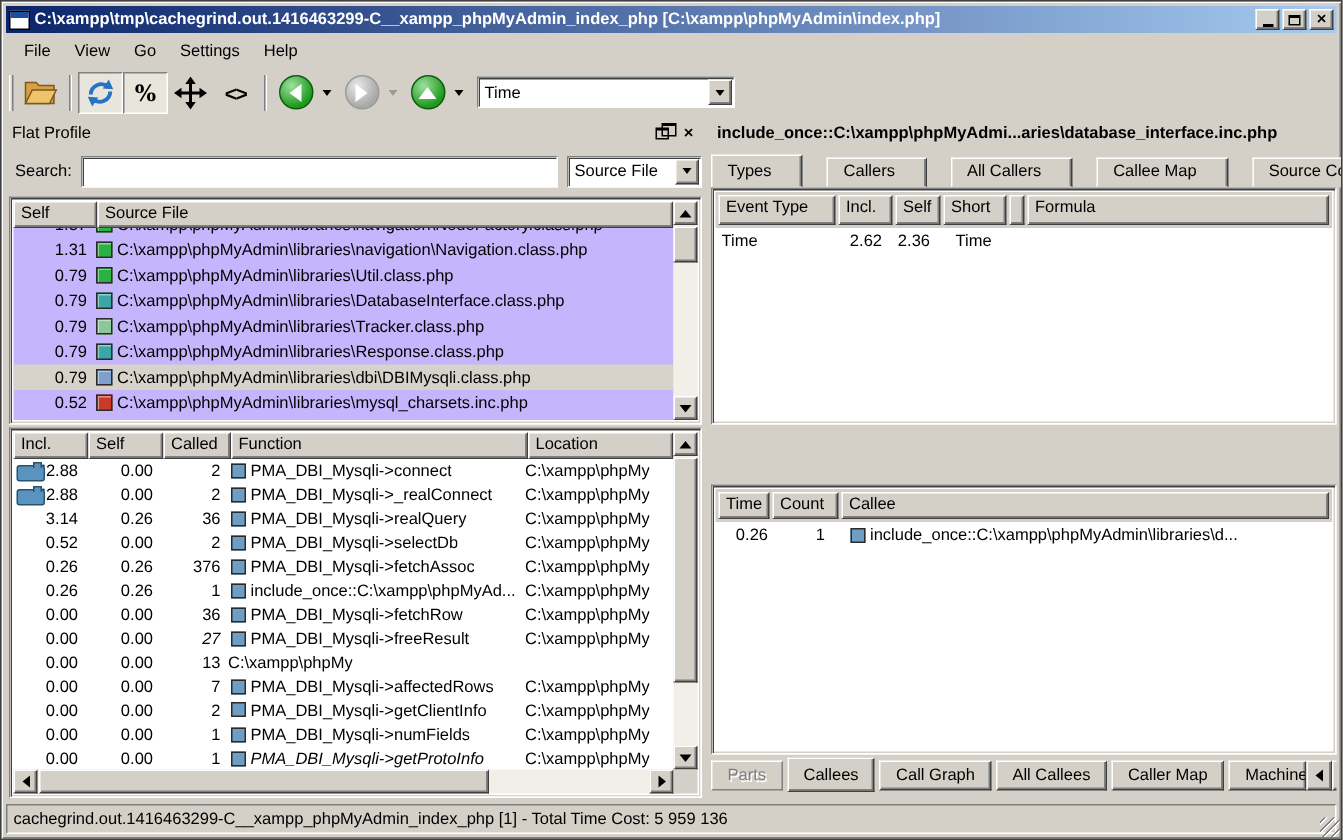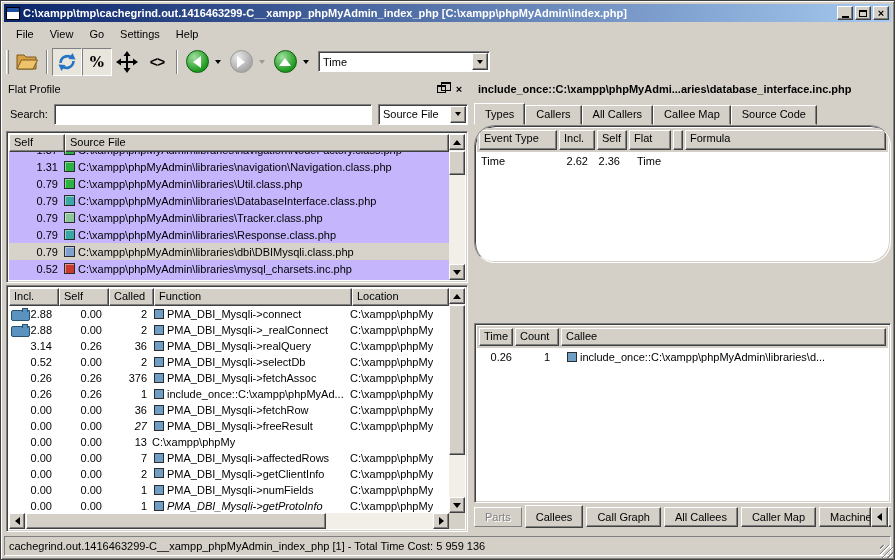--- a/index.html
+++ b/index.html
@@ -141,24 +141,24 @@
   .bar-icon::after { content:""; position:absolute; right:1px; top:-3px; width:4px; height:3px;
     background:#5b93c0; border:1px solid #28536f; border-bottom:none; }
   .fsq { width:10px; height:10px; background:#6f9ec4; border:1px solid #2b2b2b; margin:0 3px 0 2px; flex:none; }
 
   
   .detail-header { position:absolute; left:6px; top:4px; right:4px; height:16px;
     font-weight:bold; white-space:nowrap; overflow:hidden; }
   .top-tabs { position:absolute; left:2px; top:24px; right:2px; height:22px; display:flex; align-items:flex-end; }
   .tab { background:#d4d0c8; border:1px solid; border-color:#fff #404040 transparent #fff;
     box-shadow: inset -1px 0 0 #808080;
-    padding:2px 10px 3px 10px; height:20px; margin-right:0; white-space:nowrap; }
+    padding:2px 20px 3px 10px; height:20px; margin-right:16px; white-space:nowrap; }
   .tab.active { height:22px; padding-top:4px; position:relative; z-index:2; }
 
-  .types-table { left:2px; top:46px; right:2px; height:138px;border-radius:21px; }
+  .types-table { left:2px; top:46px; right:2px; height:158px; }
   .types-header { position:absolute; left:2px; top:2px; right:2px; height:24px;
     background:#d4d0c8; display:flex; align-items:center; padding:1px; }
   .types-header .hdr-cell { height:20px; margin:1px; }
   .types-row { position:absolute; left:2px; top:26px; right:2px; height:17px;
     display:flex; align-items:center; background:#fff; }
 
   .callees-table { left:2px; top:244px; right:2px; height:180px; }
   .callees-header { position:absolute; left:2px; top:2px; right:2px; height:22px;
     background:#d4d0c8; display:flex; align-items:center; padding:1px; }
   .callees-header .hdr-cell { height:18px; margin:1px; }
@@ -525,21 +525,21 @@
         <div class="tab">All Callers</div>
         <div class="tab">Callee Map</div>
         <div class="tab">Source Code</div>
       </div>
 
     <div class="sunken-frame types-table">
       <div class="types-header">
         <div class="hdr-cell" style="width:78px">Event Type</div>
         <div class="hdr-cell" style="width:36px">Incl.</div>
         <div class="hdr-cell" style="width:30px">Self</div>
-        <div class="hdr-cell" style="width:42px">Flat</div>
+        <div class="hdr-cell" style="width:42px">Short</div>
         <div class="hdr-cell" style="width:9px"></div>
         <div class="hdr-cell" style="flex:1">Formula</div>
       </div>
       <div id="types-rows">
           <div class="types-row">
             <span style="width: 80px; padding-left: 4px; flex: 0 0 auto;">Time</span>
             <span class="cell-num" style="width: 36px;">2.62</span>
             <span class="cell-num" style="width: 32px;">2.36</span>
             <span style="width: 44px; padding-left: 12px; flex: 0 0 auto;">Time</span>
             <span class="cell-text" style="flex: 1 1 0%;"></span>

